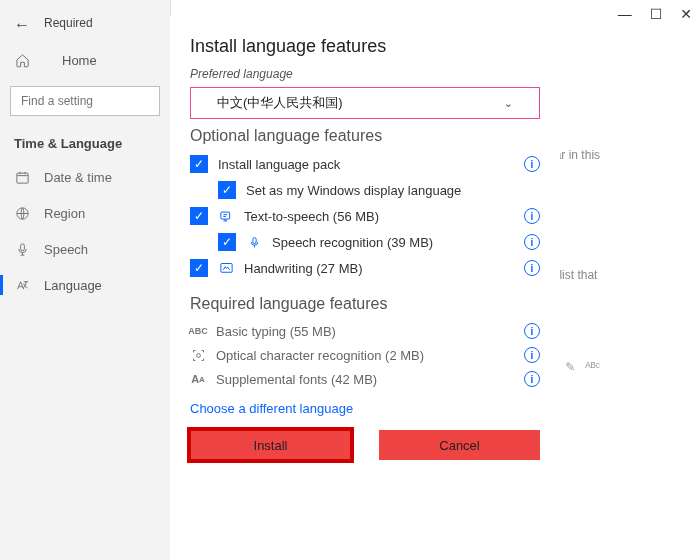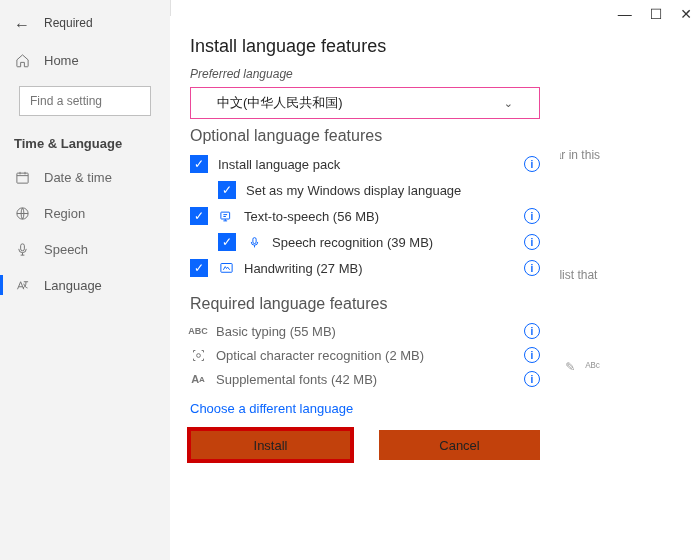--- a/index.html
+++ b/index.html
@@ -2,22 +2,22 @@
 <html><head>
 <meta charset="utf-8">
 <style>
   html,body{margin:0;padding:0;font-family:"Segoe UI",Arial,sans-serif;font-size:13px;color:#333;background:#fff;}
   .window{width:700px;height:560px;position:relative;overflow:hidden;background:#fff;}
   
   .sidebar{position:absolute;left:0;top:0;width:170px;height:100%;background:#f3f3f3;border-right:1px solid #e0e0e0;color:#666;}
   .sidebar .back-row{display:flex;align-items:center;gap:14px;padding:14px 14px 10px 14px;}
   .sidebar .back-arrow{font-size:16px;color:#444;}
   .sidebar .title{font-size:12px;color:#444;}
-  .home-row{display:flex;align-items:center;gap:14px;padding:10px 14px;color:#555;}
-  .search-box{margin:8px 19px;border:1px solid #bfbfbf;background:#fff;height:28px;display:flex;align-items:center;padding:0 8px;color:#9a9a9a;font-size:12px;}
+  .home-row{display:flex;align-items:center;gap:32px;padding:10px 14px;color:#555;}
+  .search-box{margin:8px 10px;border:1px solid #bfbfbf;background:#fff;height:28px;display:flex;align-items:center;padding:0 8px;color:#9a9a9a;font-size:12px;}
   .search-box input{border:none;outline:none;width:100%;font-size:12px;color:#333;background:transparent;}
   .section-title{padding:12px 14px 8px 14px;font-size:13px;font-weight:600;color:#444;}
   .nav-item{display:flex;align-items:center;gap:14px;padding:10px 14px;color:#666;position:relative;}
   .nav-item.active{color:#555;}
   .nav-item.active::before{content:"";position:absolute;left:0;top:8px;bottom:8px;width:3px;background:#0a66ff;}
   
   .bg-right{position:absolute;right:10px;top:100px;width:200px;color:#888;font-size:12px;}
   .bg-right .row{margin:18px 0;}
   .win-controls{position:absolute;right:8px;top:6px;display:flex;gap:18px;font-size:14px;color:#333;}
   
@@ -29,21 +29,21 @@
   .subhead{font-size:16px;color:#555;margin:8px 0 10px 0;}
   .opt-row{display:flex;align-items:center;gap:10px;margin:8px 0;}
   .opt-row.indent{margin-left:28px;}
   .cb{width:16px;height:16px;background:#0a66ff;color:#fff;display:flex;align-items:center;justify-content:center;font-size:12px;border:1px solid #0a66ff;flex-shrink:0;}
   .info{margin-left:auto;width:14px;height:14px;border:1.4px solid #0a66ff;color:#0a66ff;border-radius:50%;display:flex;align-items:center;justify-content:center;font-size:10px;font-weight:700;flex-shrink:0;}
   .icon-sm{width:16px;height:16px;display:flex;align-items:center;justify-content:center;color:#0a66ff;font-size:13px;flex-shrink:0;}
   .icon-sm.grey{color:#777;}
   .req-row{display:flex;align-items:center;gap:10px;margin:8px 0;color:#666;}
   .link{color:#0a66ff;font-size:13px;margin-top:14px;cursor:pointer;}
   .btn-row{display:flex;gap:28px;margin-top:14px;}
-  .btn{flex:1;height:30px;background:#c2410c;border:none;color:#222;font-size:13px;display:flex;align-items:center;justify-content:center;cursor:pointer;}
+  .btn{flex:1;height:30px;background:#ef4444;border:none;color:#222;font-size:13px;display:flex;align-items:center;justify-content:center;cursor:pointer;}
   .btn.primary{outline:4px solid #c00;outline-offset:-1px;}
   .feature-icons{display:flex;gap:10px;color:#999;font-size:12px;}
   svg{display:block;}
 </style>
 </head>
 <body>
 
 <div class="window">
 
   <div class="win-controls">

